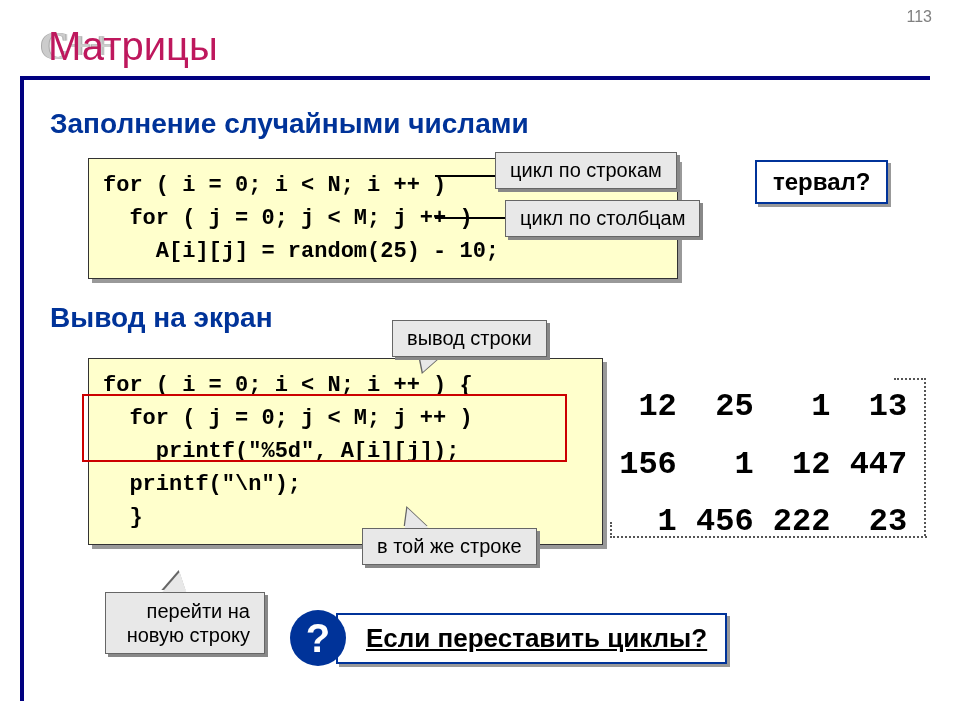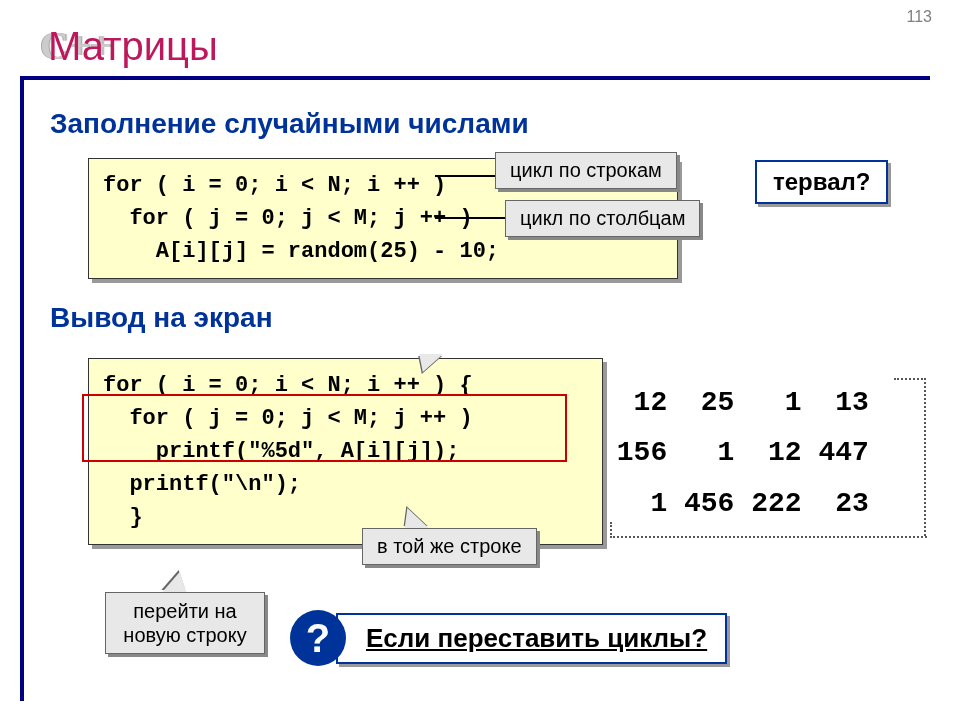--- a/index.html
+++ b/index.html
@@ -87,21 +87,21 @@
     pointer-events: none;
     z-index: 5;
   }
   .label-box {
     position: absolute;
     background: #e8e8e8;
     border: 1px solid #666;
     box-shadow: 3px 3px 0 #888;
     font-size: 20px;
     padding: 6px 14px;
-    text-align: center;
+    text-align: right;
     z-index: 10;
   }
   .lb1 { left: 495px; top: 152px; }
   .lb2 { left: 505px; top: 200px; }
   .lb3 { left: 392px; top: 320px; }
   .lb4 { left: 362px; top: 528px; }
   .lb5 { left: 105px; top: 592px; width: 160px; line-height: 1.2; }
   .interval-box {
     position: absolute;
     left: 755px;
@@ -197,21 +197,21 @@
     border-width: 0 12px 20px 12px;
     border-color: transparent transparent #666 transparent;
     transform: skewX(-15deg);
     z-index: 8;
   }
   .matrix {
     position: absolute;
     left: 600px;
     top: 378px;
     font-family: "Courier New", monospace;
-    font-size: 28px;
+    font-size: 32px;
     font-weight: bold;
     line-height: 1.8;
     white-space: pre;
     z-index: 2;
   }
   .dotted {
     position: absolute;
     border: 2px dotted #555;
     z-index: 1;
   }
@@ -249,20 +249,21 @@
   <div class="code-box cb2">for ( i = 0; i &lt; N; i ++ ) {
   for ( j = 0; j &lt; M; j ++ )
     printf("%5d", A[i][j]);
   printf("\n");
   }</div>
 
   <div class="inner-box"></div>
 
   <div class="callout-tail tail3b"></div>
   <div class="callout-tail tail3"></div>
+  <div class="label-box lb3">вывод строки</div>
 
   <div class="callout-tail tail4b"></div>
   <div class="callout-tail tail4"></div>
   <div class="label-box lb4">в той же строке</div>
 
   <div class="callout-tail tail5b"></div>
   <div class="callout-tail tail5"></div>
   <div class="label-box lb5">перейти на новую строку</div>
 
   <div class="matrix">  12  25   1  13

